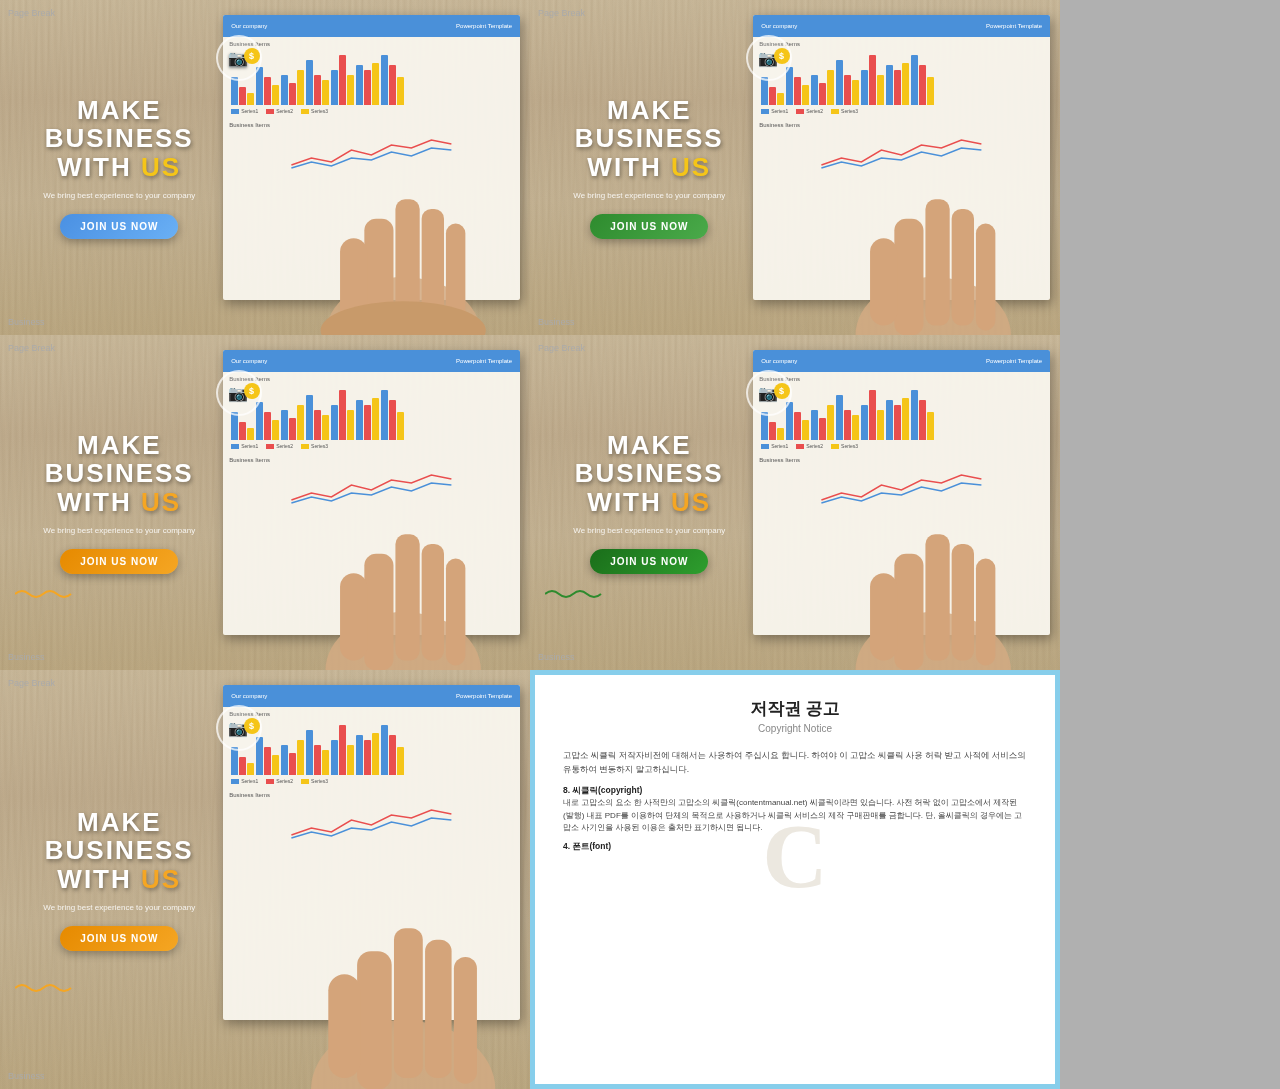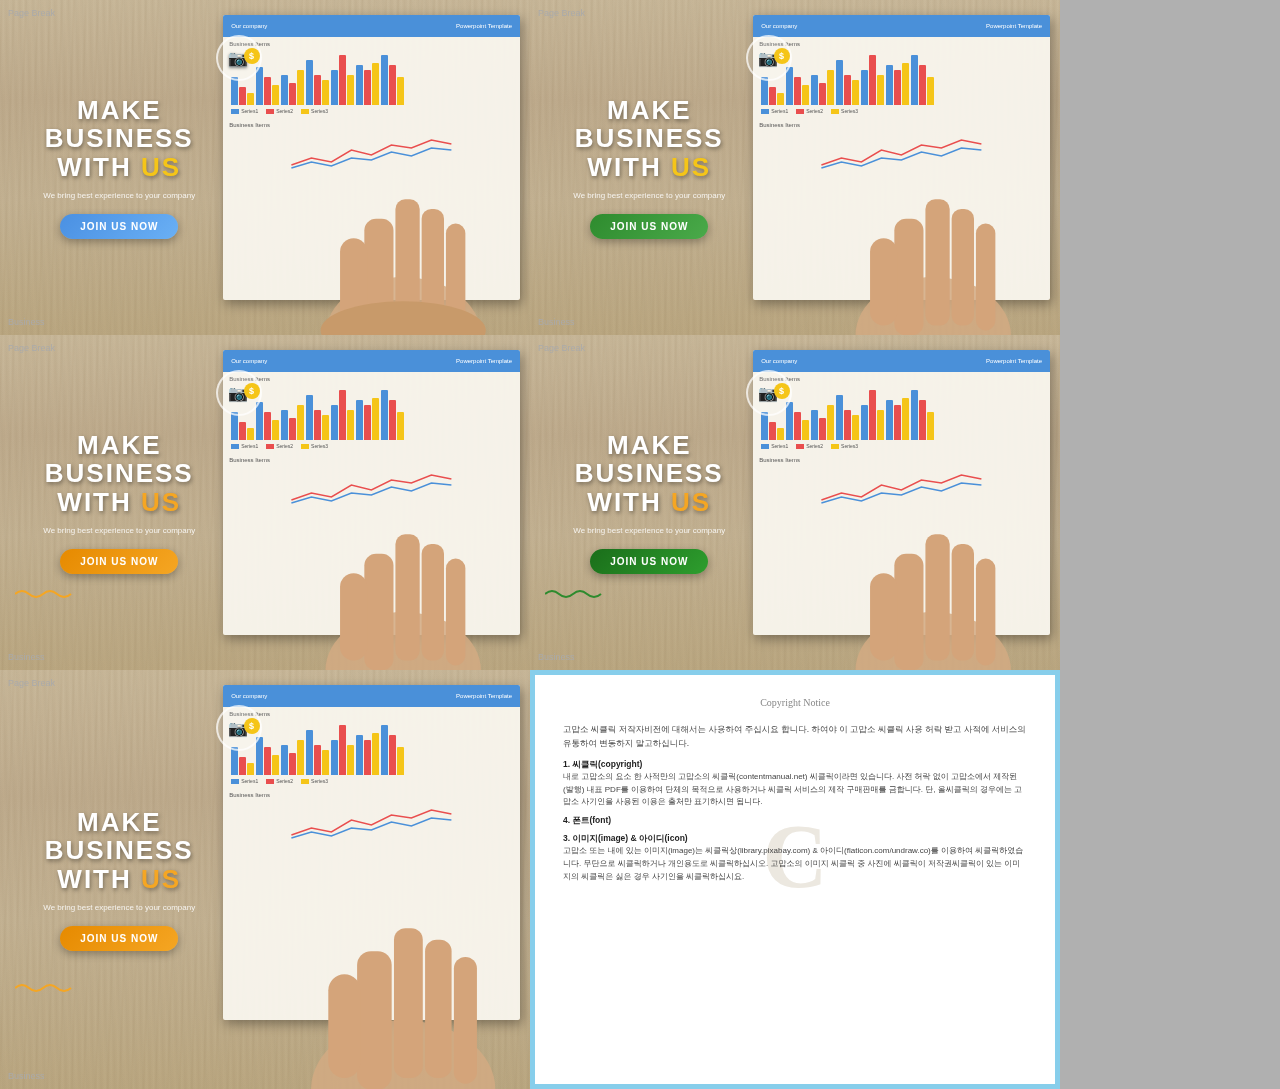--- a/index.html
+++ b/index.html
@@ -508,37 +508,34 @@
       </div>
       <span style="position:absolute;bottom:8px;left:8px;font-size:9px;color:#aaa;z-index:10;">Business</span>
     </div>
 
     <div style="background:#87ceeb;padding:5px;height:419px;overflow:hidden;">
       <div style="background:white;height:100%;overflow:hidden;padding:22px 28px;position:relative;">
 
         <div style="position:absolute;font-size:90px;font-weight:bold;color:#ece8e0;left:50%;transform:translateX(-50%);top:130px;z-index:0;font-family:serif;">C</div>
 
         <div style="position:relative;z-index:1;">
-          <div style="text-align:center;font-size:10px;color:#888;margin-bottom:14px;font-family:Liberation Serif, serif;">Copyright Notice</div>
+          <div style="text-align:center;font-size:17px;font-weight:bold;color:#222;margin-bottom:3px;font-family:serif;">저작권 공고</div>
+          <div style="text-align:center;font-size:10px;color:#888;margin-bottom:14px;">Copyright Notice</div>
 
           <div style="font-size:8.5px;color:#444;line-height:1.7;margin-bottom:8px;">고맙소 씨클릭 저작자비전에 대해서는 사용하여 주십시요 합니다. 하여야 이 고맙소 씨클릭 사용 허락 받고 사적에 서비스의 유통하여 변동하지 말고하십니다.</div>
 
           <div style="margin-bottom:6px;">
-            <div style="font-size:8.5px;font-weight:bold;color:#222;">1. 씨클릭(copyright)</div>
+            <div style="font-size:8.5px;font-weight:bold;color:#222;">8. 씨클릭(copyright)</div>
             <div style="font-size:8px;color:#444;line-height:1.6;">내로 고맙소의 요소 한 사적만의 고맙소의 씨클릭(contentmanual.net) 씨클릭이라면 있습니다. 사전 허락 없이 고맙소에서 제작된 (발행) 내표 PDF를 이용하여 단체의 목적으로 사용하거나 씨클릭 서비스의 제작 구매판매를 금합니다. 단, 올씨클릭의 경우에는 고맙소 사기인을 사용된 이용은 출처만 표기하시면 됩니다.</div>
           </div>
 
           <div style="margin-bottom:6px;">
             <div style="font-size:8.5px;font-weight:bold;color:#222;display:flex;align-items:center;gap:4px;">4. 폰트(font)</div>
           </div>
 
-          <div style="margin-bottom:6px;">
-            <div style="font-size:8.5px;font-weight:bold;color:#222;">3. 이미지(image) &amp; 아이디(icon)</div>
-            <div style="font-size:8px;color:#444;line-height:1.6;">고맙소 또는 내에 있는 이미지(image)는 씨클릭상(library.pixabay.com) &amp; 아이디(flaticon.com/undraw.co)를 이용하여 씨클릭하였습니다. 무단으로 씨클릭하거나 개인용도로 씨클릭하십시오. 고맙소의 이미지 씨클릭 중 사진에 씨클릭이 저작권씨클릭이 있는 이미지의 씨클릭은 싫은 경우 사기인을 씨클릭하십시요.</div>
-          </div>
 
         </div>
       </div>
     </div>
 
   </div>
 
 </div>
 
 </body></html>

